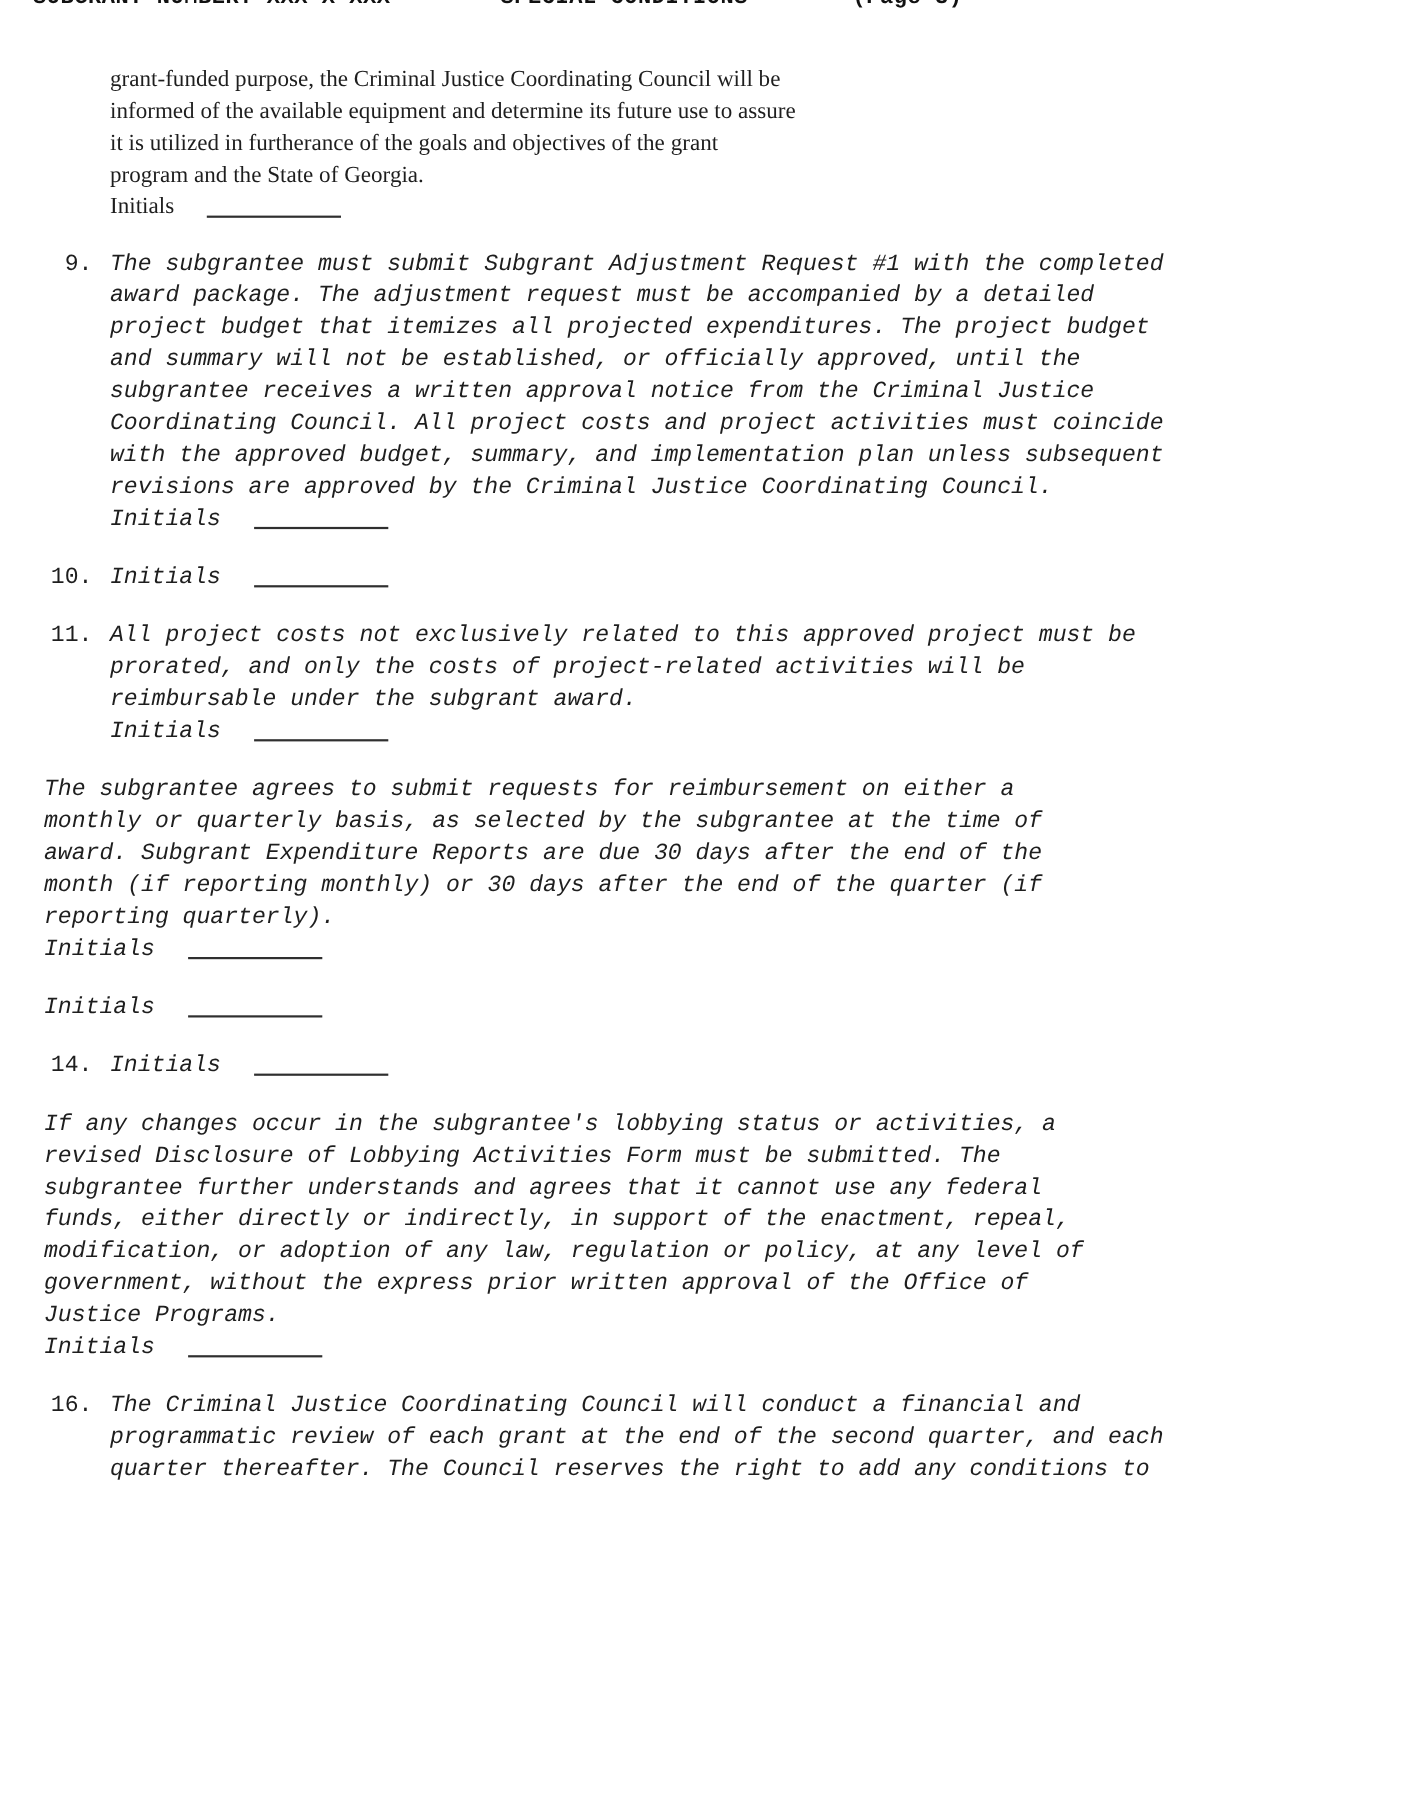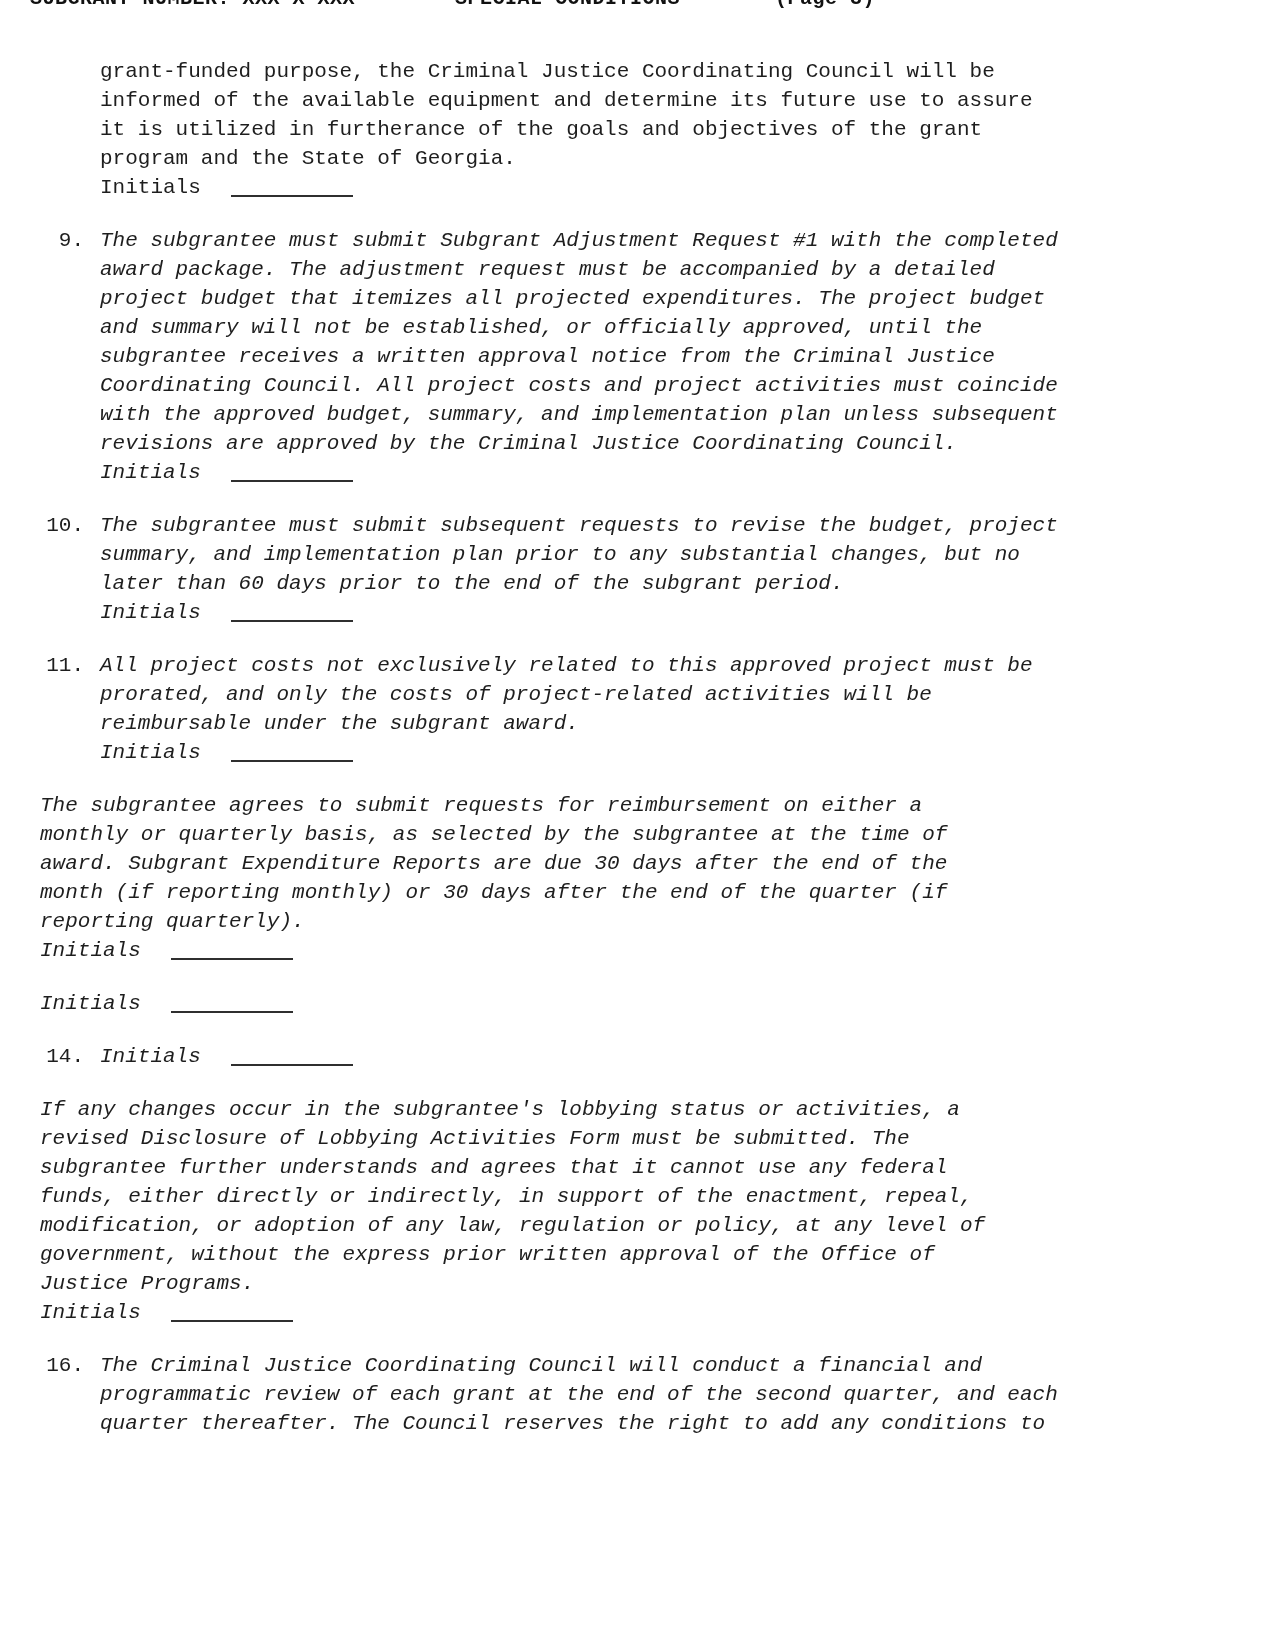--- a/index.html
+++ b/index.html
@@ -38,20 +38,21 @@
 
   
   .content {
     position: absolute;
     top: 57px;
     left: 40px;
     right: 40px;
   }
   .intro {
     padding-left: 60px; 
+    font-family: Liberation Serif, serif;
   }
   .item {
     display: flex;
     margin-top: 24px;
   }
   .item-number {
     flex: none;
     width: 44px;
     text-align: right;
     padding-right: 16px;
@@ -111,23 +112,20 @@
 revisions are approved by the Criminal Justice Coordinating Council.</div>
       <div class="initials-row">
         <span class="initials-label">Initials</span><span class="initials-blank"></span>
       </div>
     </div>
   </div>
 
   <div class="item">
     <div class="item-number">10.</div>
     <div class="item-body">
-      <div class="lines">The subgrantee must submit subsequent requests to revise the budget, project
-summary, and implementation plan prior to any substantial changes, but no
-later than 60 days prior to the end of the subgrant period.</div>
       <div class="initials-row">
         <span class="initials-label">Initials</span><span class="initials-blank"></span>
       </div>
     </div>
   </div>
 
   <div class="item">
     <div class="item-number">11.</div>
     <div class="item-body">
       <div class="lines">All project costs not exclusively related to this approved project must be

